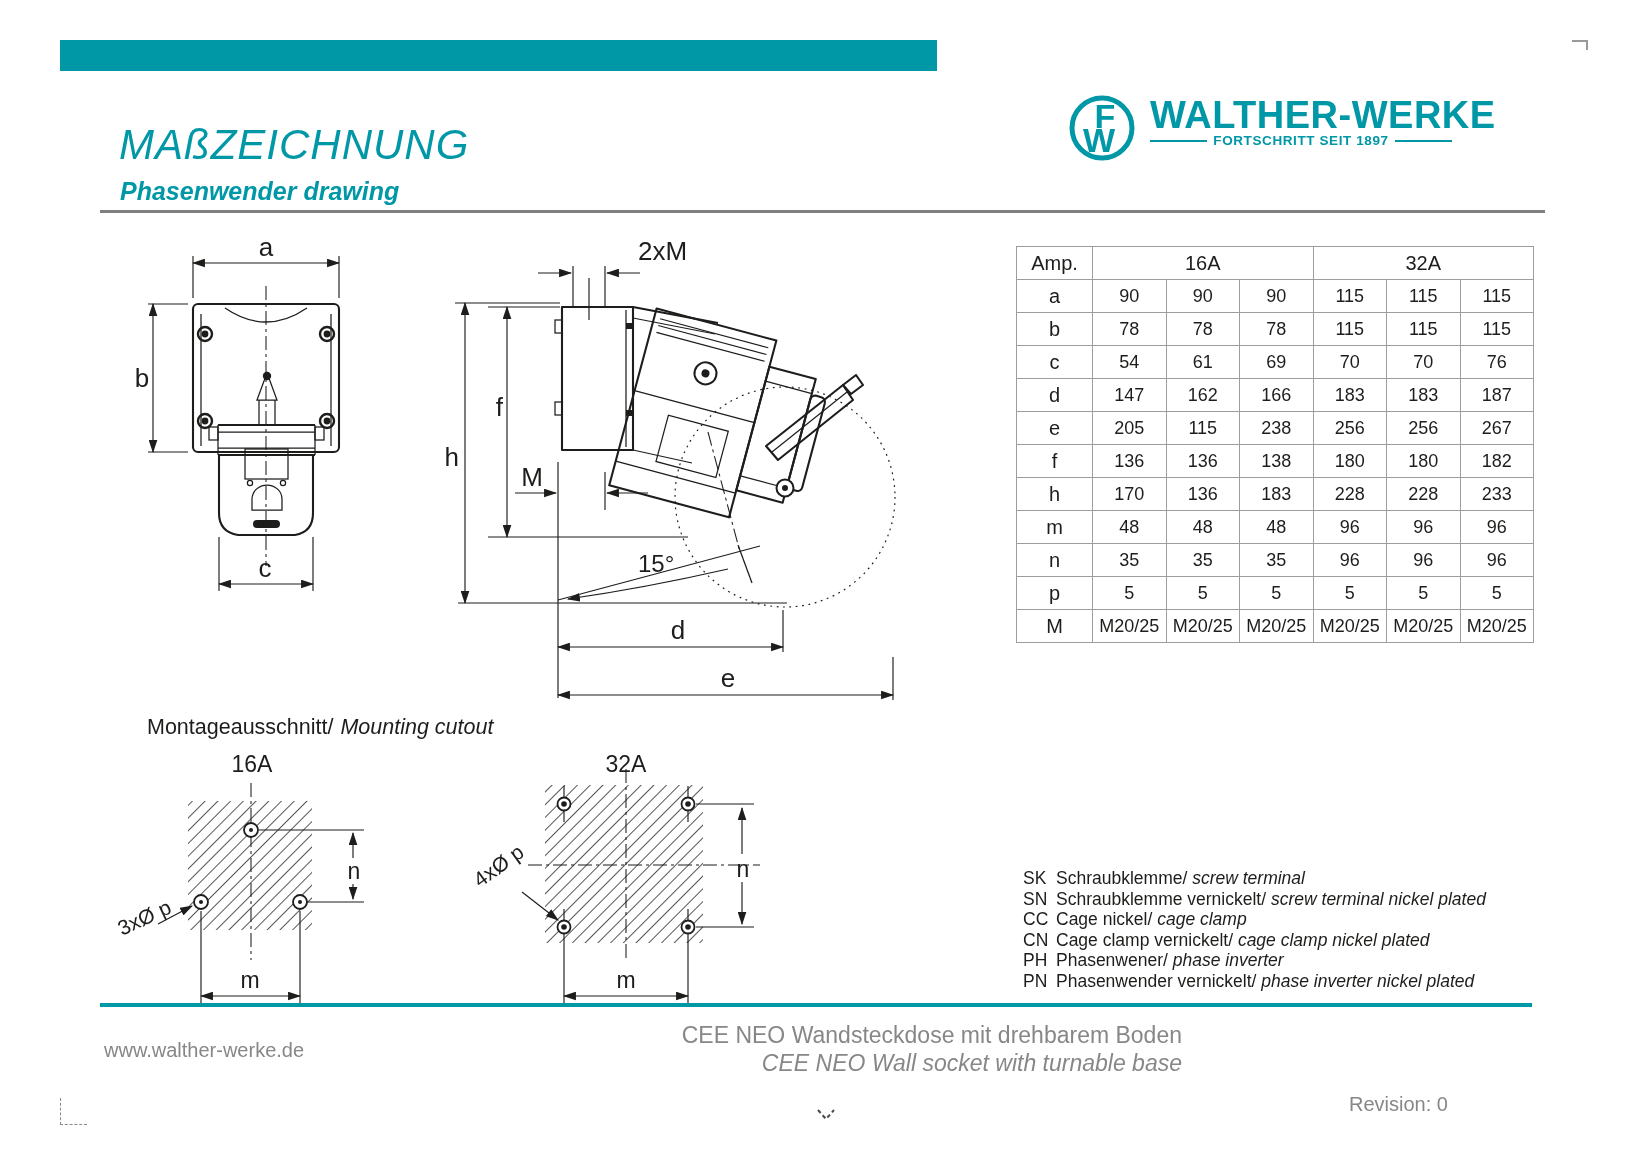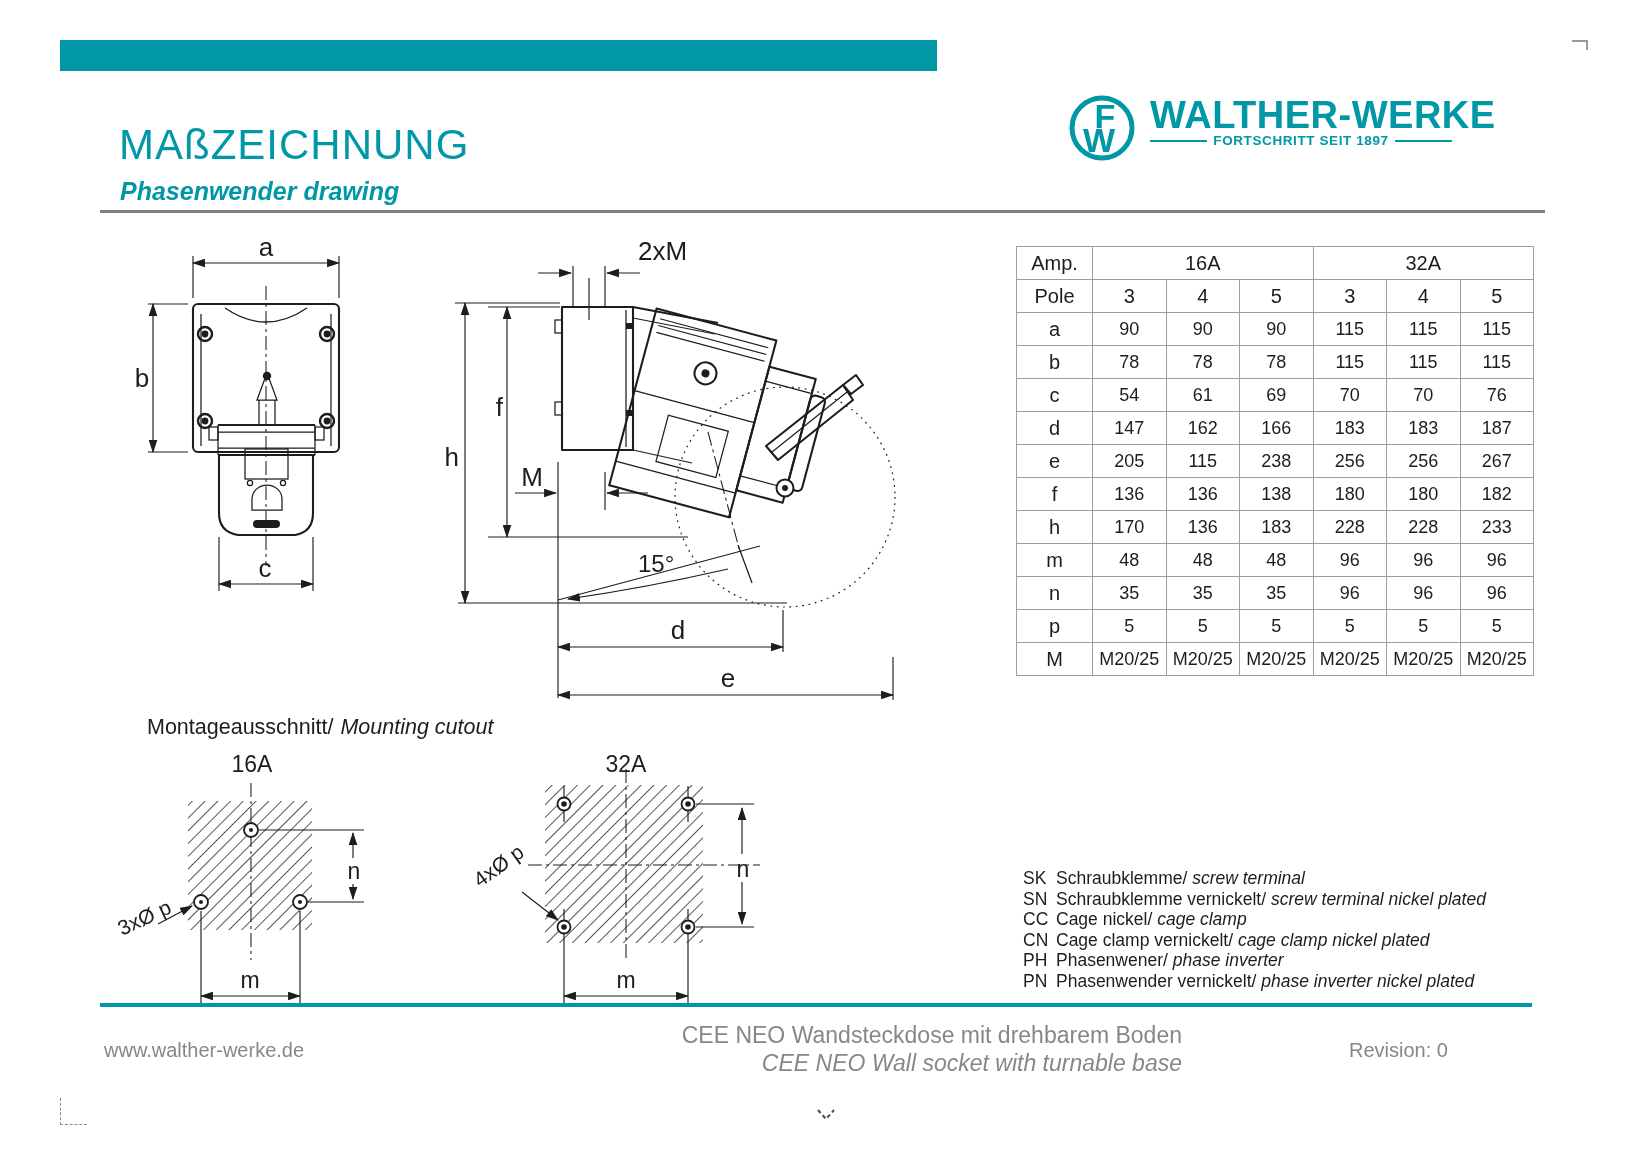--- a/index.html
+++ b/index.html
@@ -2,21 +2,21 @@
 <html><head>
 <meta charset="utf-8">
 <style>
   html,body{margin:0;padding:0;background:#ffffff;}
   body{width:1649px;height:1166px;position:relative;overflow:hidden;
        font-family:"Liberation Sans", sans-serif;color:#1d1d1b;}
   .abs{position:absolute;}
   
   .topbar{left:60px;top:40px;width:877px;height:31px;background:#0097a7;}
   .corner-tr{left:1572px;top:40px;width:14px;height:8px;border-top:2px solid #9a9a9a;border-right:2px solid #9a9a9a;}
-  .title-de{left:119px;top:121px;font-size:42px;letter-spacing:1px;color:#0097a7;font-weight:400;}
+  .title-de{left:119px;top:121px;font-size:42px;letter-spacing:1px;color:#0097a7;font-weight:400;font-style:italic;}
   .title-en{left:120px;top:177px;font-size:25px;font-style:italic;font-weight:bold;color:#0097a7;}
   .grayrule{left:100px;top:210px;width:1445px;height:3px;background:#808080;}
   
   .logo-wrap{left:1068px;top:92px;width:400px;height:70px;}
   .logo-circle{position:absolute;left:0;top:2px;}
   .brand-name{position:absolute;left:82px;top:2px;font-size:38px;font-weight:bold;color:#0097a7;letter-spacing:0.5px;white-space:nowrap;}
   .brand-tag{position:absolute;left:82px;top:41px;width:302px;display:flex;align-items:center;color:#0097a7;}
   .brand-tag .tline{flex:1;height:2px;background:#0097a7;}
   .brand-tag .ttext{font-size:13.5px;font-weight:bold;letter-spacing:0.6px;padding:0 6px;white-space:nowrap;}
   
@@ -29,21 +29,21 @@
   
   .legend{left:1023px;top:868px;font-size:17.5px;line-height:20.5px;color:#1d1d1b;}
   .legend .row{white-space:nowrap;}
   .legend .code{display:inline-block;width:33px;}
   
   .tealrule{left:100px;top:1003px;width:1432px;height:4px;background:#0097a7;}
   .f-web{left:104px;top:1039px;font-size:20px;color:#878787;}
   .f-center{left:382px;top:1021px;width:800px;text-align:right;color:#878787;}
   .f-center .l1{font-size:23px;line-height:28px;}
   .f-center .l2{font-size:23px;line-height:28px;font-style:italic;}
-  .f-rev{left:1349px;top:1039px;font-size:20px;color:#878787;}
+  .f-rev{left:1349px;top:1093px;font-size:20px;color:#878787;}
   .corner-bl{left:60px;top:1098px;width:26px;height:26px;border-left:1.5px dashed #8a8a8a;border-bottom:1.5px dashed #8a8a8a;}
   
   .drawing{left:60px;top:220px;}
   .drawing text{font-family:"Liberation Sans", sans-serif;fill:#1d1d1b;}
   .out{stroke:#1d1d1b;stroke-width:2.1;fill:none;stroke-linejoin:round;}
   .in{stroke:#1d1d1b;stroke-width:1.25;fill:none;}
   .dim{stroke:#1d1d1b;stroke-width:1.15;fill:none;}
   .cl{stroke:#1d1d1b;stroke-width:1.05;fill:none;stroke-dasharray:14 4 3 4;}
   .dot{stroke:#1d1d1b;stroke-width:1.2;fill:none;stroke-dasharray:1.8 4.6;}
   .lbl{font-size:26px;}
@@ -281,29 +281,20 @@
         <col>
         <col>
         <col>
       </colgroup>
     <tbody>
         <tr>
       <td class="hd">Amp.</td>
       <td class="hd" colspan="3">16A</td>
       <td class="hd" colspan="3">32A</td>
     </tr>
-    <tr>
-      <td class="hd">Pole</td>
-      <td class="hd">3</td>
-      <td class="hd">4</td>
-      <td class="hd">5</td>
-      <td class="hd">3</td>
-      <td class="hd">4</td>
-      <td class="hd">5</td>
-    </tr>
     </tbody>
       <tbody id="dim-rows">
         <tr>
           <td class="rl">a</td>
           <td>90</td>
           <td>90</td>
           <td>90</td>
           <td>115</td>
           <td>115</td>
           <td>115</td>

